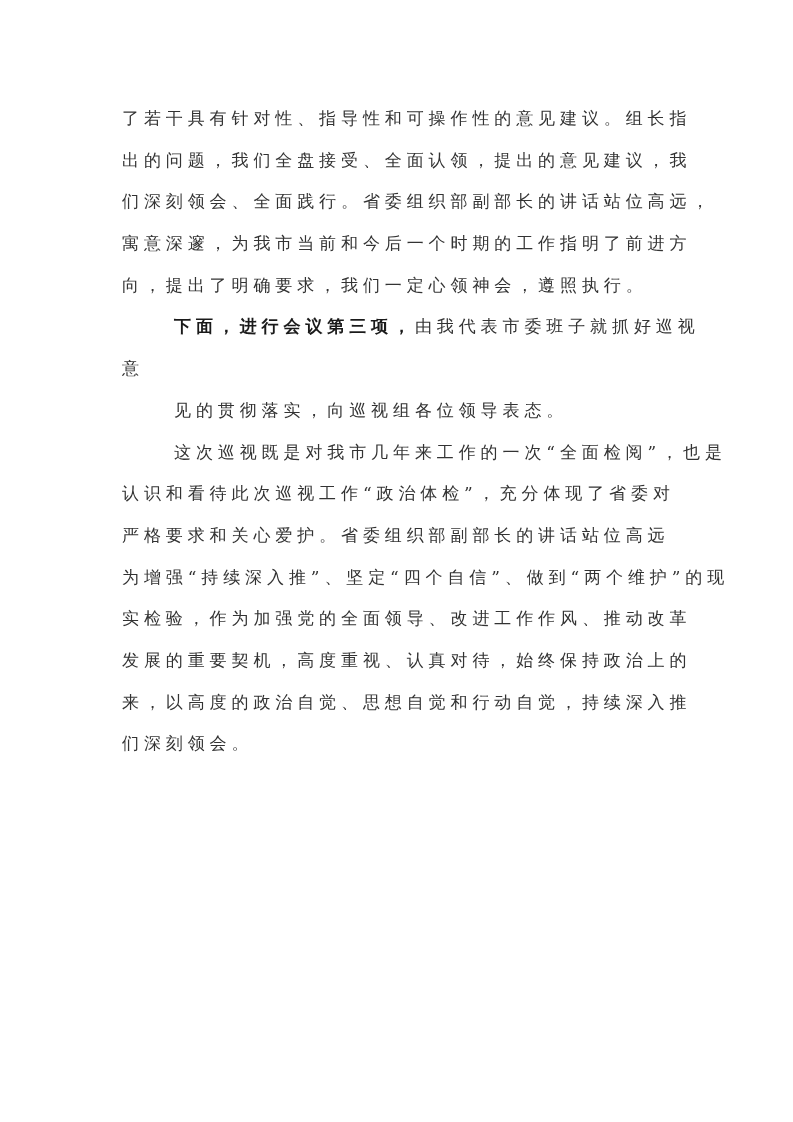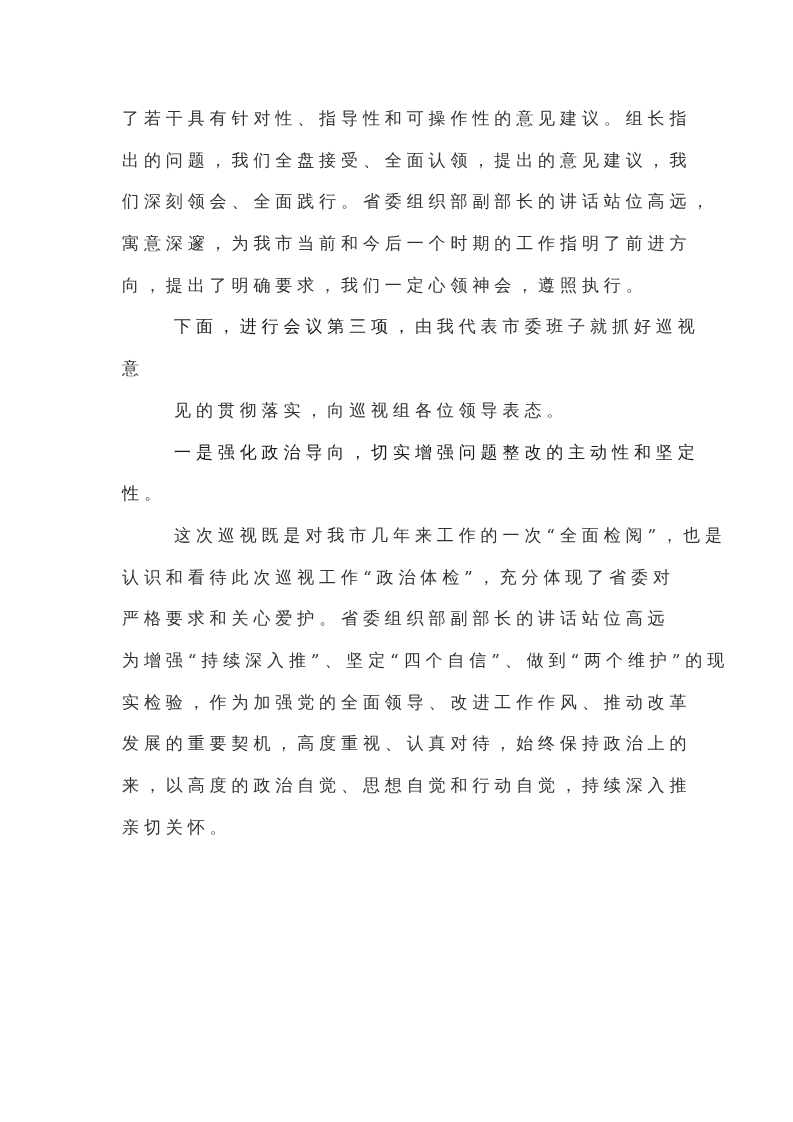--- a/index.html
+++ b/index.html
@@ -8,21 +8,21 @@
     position: absolute; left: 0; top: 0; width: 793px; height: 1122px; background: #fff;
   }
   .content {
     position: absolute; left: 122px; top: 98px; width: 552px;
     font-family: "DejaVu Serif", "Liberation Serif", serif;
     font-size: 17px; color: #333; letter-spacing: 4.9px;
     line-height: 41.7px;
   }
   .line { height: 41.7px; white-space: nowrap; overflow: visible; }
   .indent { padding-left: 52px; }
-  .bold { font-weight: normal; color: #1a1a1a; font-family: "DejaVu Sans", "Liberation Sans", sans-serif; }
+  .bold { font-weight: bold; color: #1a1a1a; font-family: "DejaVu Sans", "Liberation Sans", sans-serif; }
 </style>
 </head>
 <body>
 
 <div class="page">
   <div class="content">
 
     <div>
       <div class="line">了若干具有针对性、指导性和可操作性的意见建议。组长指</div>
       <div class="line">出的问题，我们全盘接受、全面认领，提出的意见建议，我</div>
@@ -30,30 +30,26 @@
       <div class="line">寓意深邃，为我市当前和今后一个时期的工作指明了前进方</div>
       <div class="line">向，提出了明确要求，我们一定心领神会，遵照执行。</div>
     </div>
 
     <div>
       <div class="line indent"><span class="bold">下面，进行会议第三项，</span><span>由我代表市委班子就抓好巡视</span></div>
       <div class="line">意</div>
       <div class="line indent">见的贯彻落实，向巡视组各位领导表态。</div>
     </div>
 
-    <div>
-      <div class="line indent bold">一是强化政治导向，切实增强问题整改的主动性和坚定</div>
-      <div class="line bold">性。</div>
-    </div>
 
     <div>
       <div class="line indent">这次巡视既是对我市几年来工作的一次“全面检阅”，也是</div>
       <div class="line">认识和看待此次巡视工作“政治体检”，充分体现了省委对</div>
       <div class="line">严格要求和关心爱护。省委组织部副部长的讲话站位高远</div>
       <div class="line">为增强“持续深入推”、坚定“四个自信”、做到“两个维护”的现</div>
       <div class="line">实检验，作为加强党的全面领导、改进工作作风、推动改革</div>
       <div class="line">发展的重要契机，高度重视、认真对待，始终保持政治上的</div>
       <div class="line">来，以高度的政治自觉、思想自觉和行动自觉，持续深入推</div>
-      <div class="line">亲切关怀。</div>
+      <div class="line">们深刻领会。</div>
     </div>
 
   </div>
 </div>
 
 </body></html>

